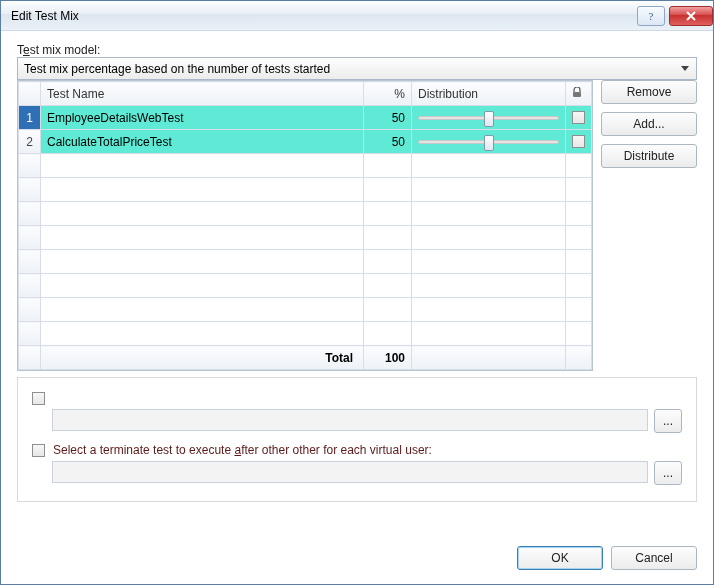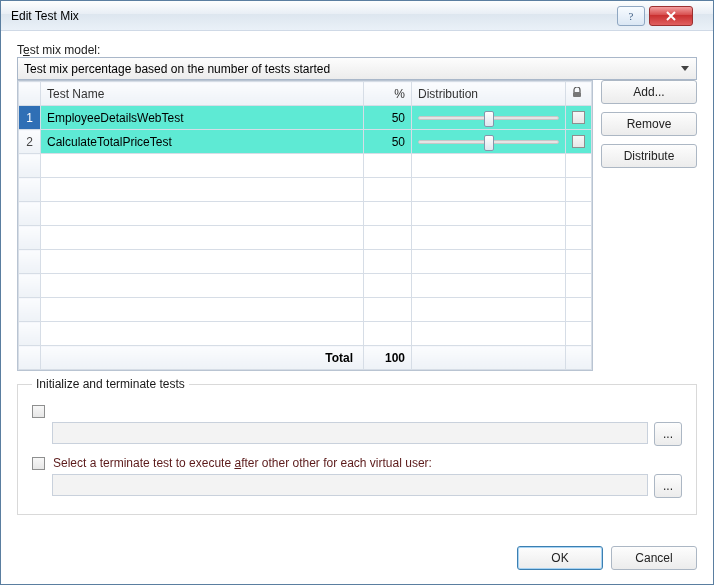--- a/index.html
+++ b/index.html
@@ -17,21 +17,21 @@
     background: #fff;
     display: flex;
     flex-direction: column;
   }
   .titlebar {
     height: 30px;
     background: linear-gradient(#fdfefe, #e8eef5 45%, #dde6ef 46%, #eaf1f8);
     border-bottom: 1px solid #cfd9e6;
     display: flex;
     align-items: center;
-    padding: 0 20px 0 10px;
+    padding: 0 0 0 10px;
   }
   .titlebar .title { flex: 1; color: #000; }
   .titlebar .winbtns { display: flex; gap: 4px; }
   .winbtn {
     width: 28px; height: 20px;
     border: 1px solid #8fa7c2;
     border-radius: 3px;
     display: flex; align-items: center; justify-content: center;
     background: linear-gradient(#f7fbff,#dbe7f4);
   }
@@ -318,33 +318,32 @@
               <td class="total-val">100</td>
               <td class="blank"></td>
               <td class="blank"></td>
             </tr>
           </tfoot>
         </table>
       </div>
 
       <div class="side-btns">
         <div class="btn">
+            <span>Remove</span>
+          </div>
+        <div class="btn">
             <span>Add...</span>
-          </div>
-        <div class="btn">
-            <span>Remove</span>
           </div>
         <div class="btn">
             <span>Distribute</span>
           </div>
       </div>
     </div>
 
     <fieldset class="group">
-      <legend>Initialize and terminate tests</legend>
 
       <div class="chk-row">
         <span class="chkbox"></span>
       </div>
       <div class="path-row">
         <div class="path-input"></div>
         <div class="btn small">
             <span>...</span>
           </div>
       </div>

